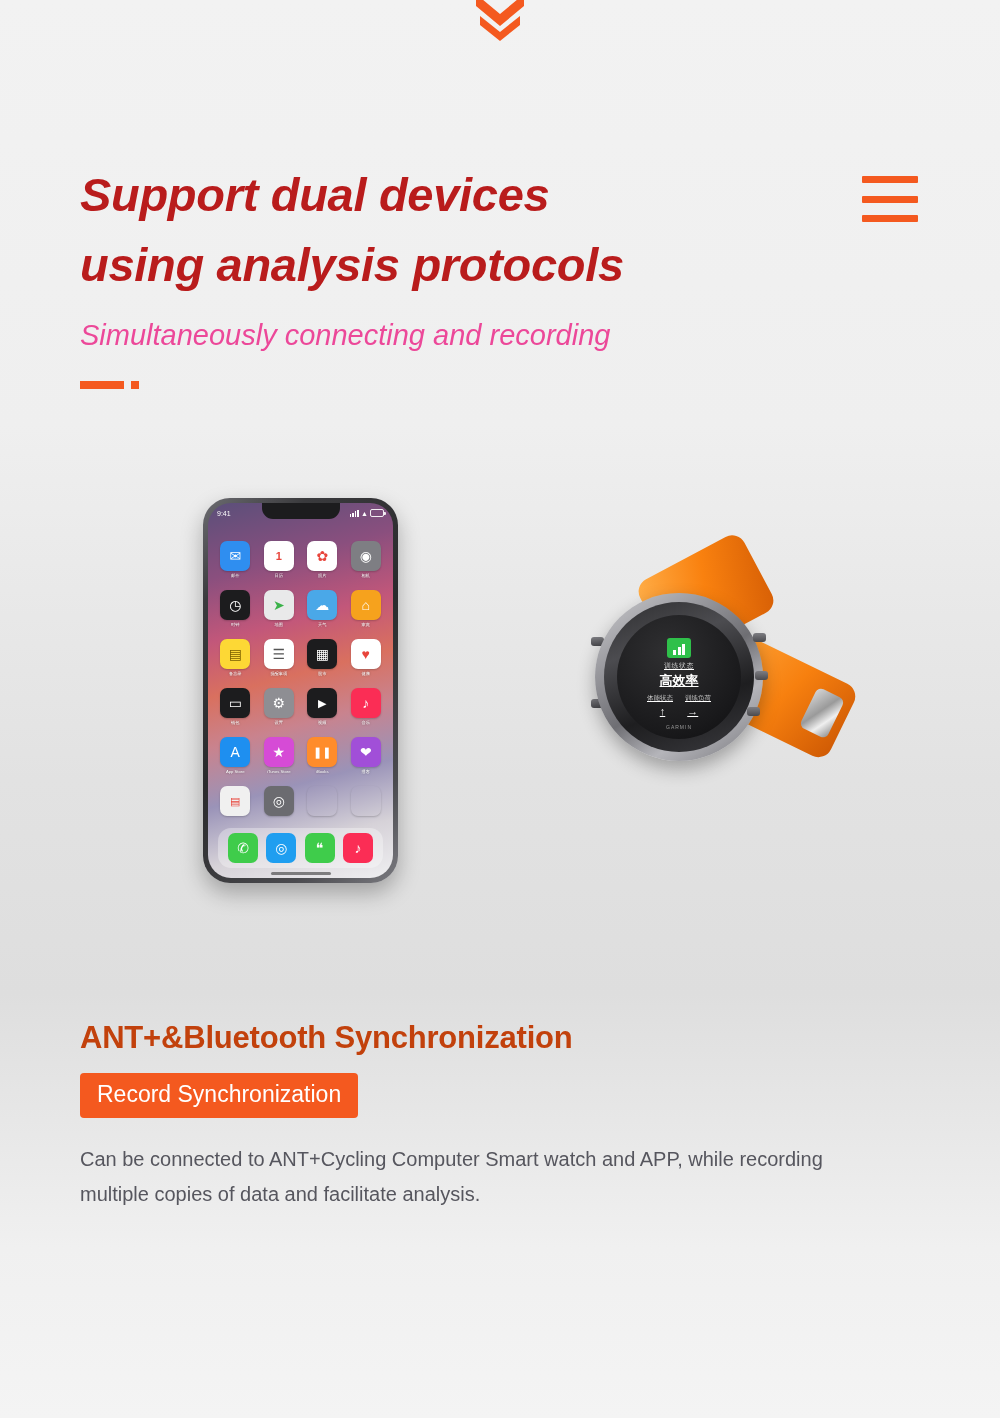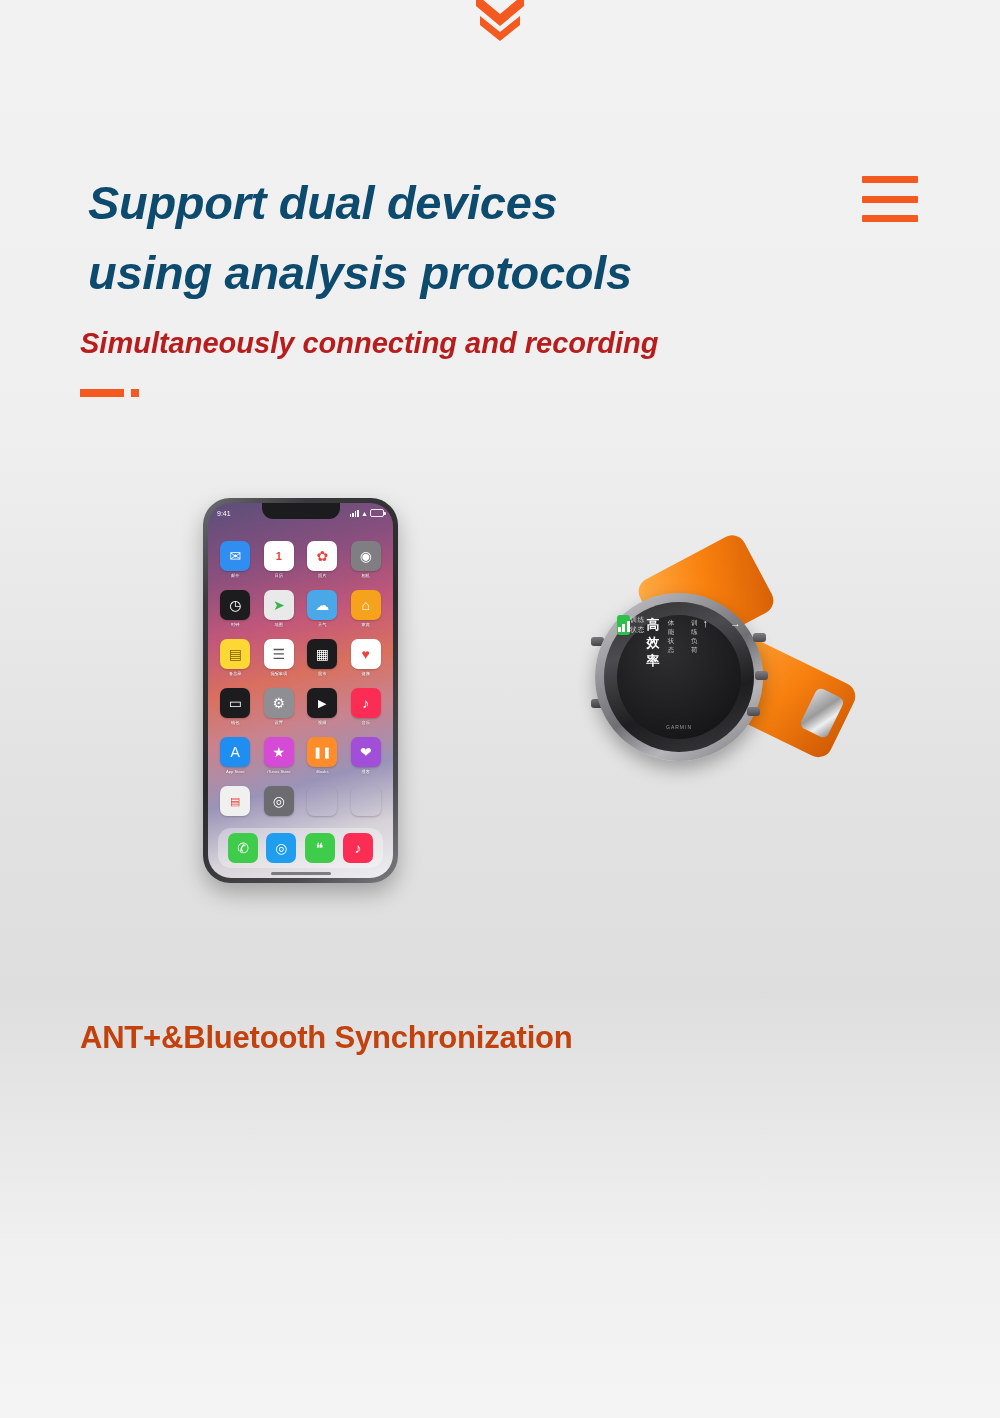--- a/index.html
+++ b/index.html
@@ -48,35 +48,35 @@
   }
 
   
   .hero {
     position: absolute;
     left: 80px;
     top: 160px;
     width: 720px;
   }
   .hero h1 {
-    margin: 8px;
+    margin: 0;
     font-size: 47px;
     line-height: 1.48;
     font-style: italic;
     font-weight: bold;
-    color: #0c4a6e;
+    color: #b91c1c;
     letter-spacing: -0.3px;
   }
   .hero h2 {
     margin: 18px 0 0 0;
     font-size: 29px;
     line-height: 1.3;
     font-style: italic;
-    font-weight: bold;
-    color: #b91c1c;
+    font-weight: normal;
+    color: #ec4899;
   }
   .rule {
     margin-top: 26px;
     display: flex;
     align-items: center;
     gap: 7px;
   }
   .rule .bar {
     width: 44px;
     height: 8px;
@@ -277,25 +277,26 @@
     background: linear-gradient(160deg, #2e2e30, #4c4c50 30%, #1e1e20 65%, #3a3a3e);
     display: flex;
     align-items: center;
     justify-content: center;
   }
   .watch-face {
     width: 124px; height: 124px;
     border-radius: 50%;
     background: radial-gradient(circle at 40% 30%, #2f2f31 0%, #19191b 70%, #0d0d0f 100%);
     display: flex;
-    flex-direction: row;
-    align-items: flex-start;
+    flex-direction: column;
+    align-items: center;
     justify-content: center;
     color: #fff;
     position: relative;
+    text-decoration: underline;
   }
   .wf-chip {
     width: 24px; height: 20px;
     background: #2fc04a;
     border-radius: 3px;
     display: flex;
     align-items: flex-end;
     justify-content: center;
     gap: 1.5px;
     padding-bottom: 3px;
@@ -543,13 +544,15 @@
     </div>
 
     <div class="watch-btn b1"></div>
     <div class="watch-btn b2"></div>
     <div class="watch-btn b3"></div>
   </div>
 </div>
 
 <div class="bottom">
   <h3>ANT+&amp;Bluetooth Synchronization</h3>
+  <div class="badge">Record Synchronization</div>
+  <p>Can be connected to ANT+Cycling Computer Smart watch and APP, while recording multiple copies of data and facilitate analysis.</p>
 </div>
 
 </body></html>

